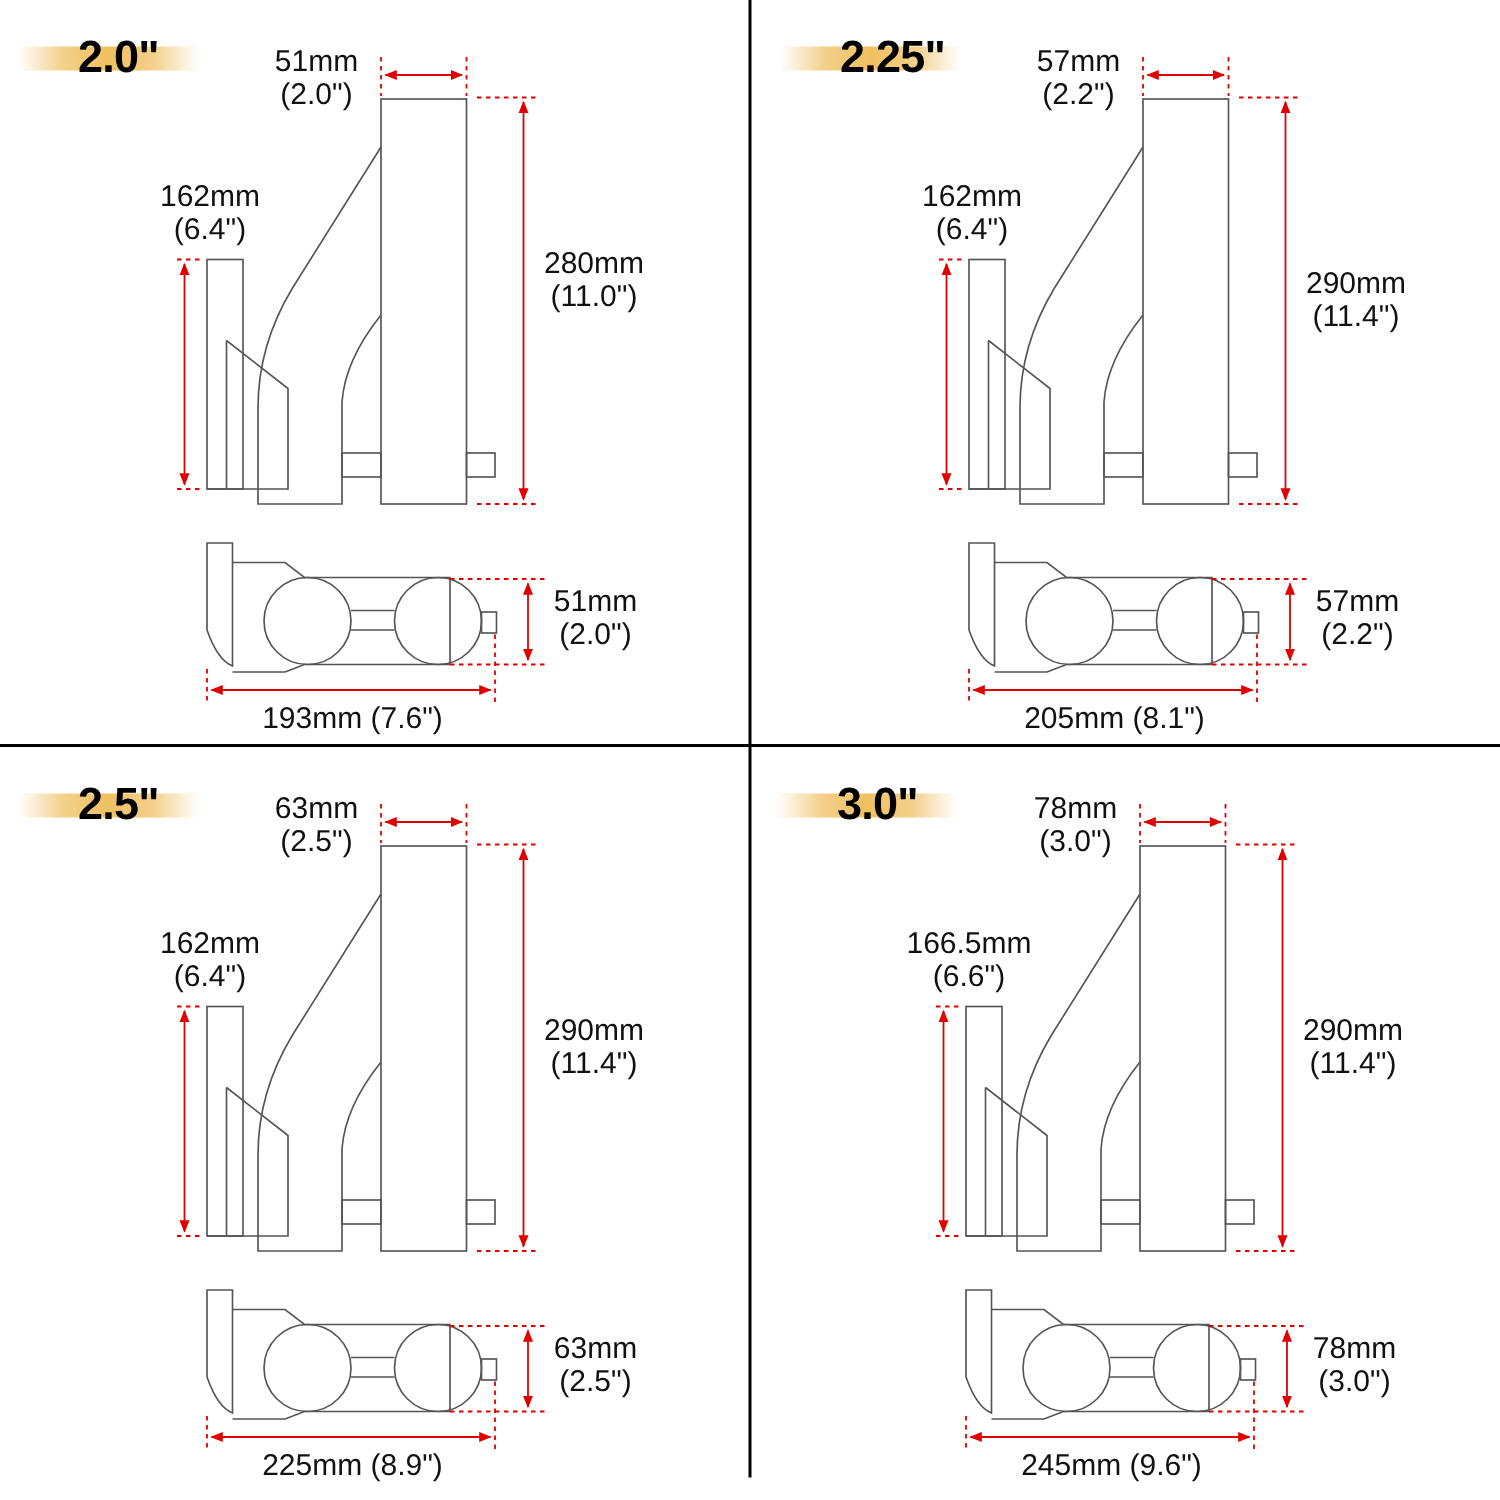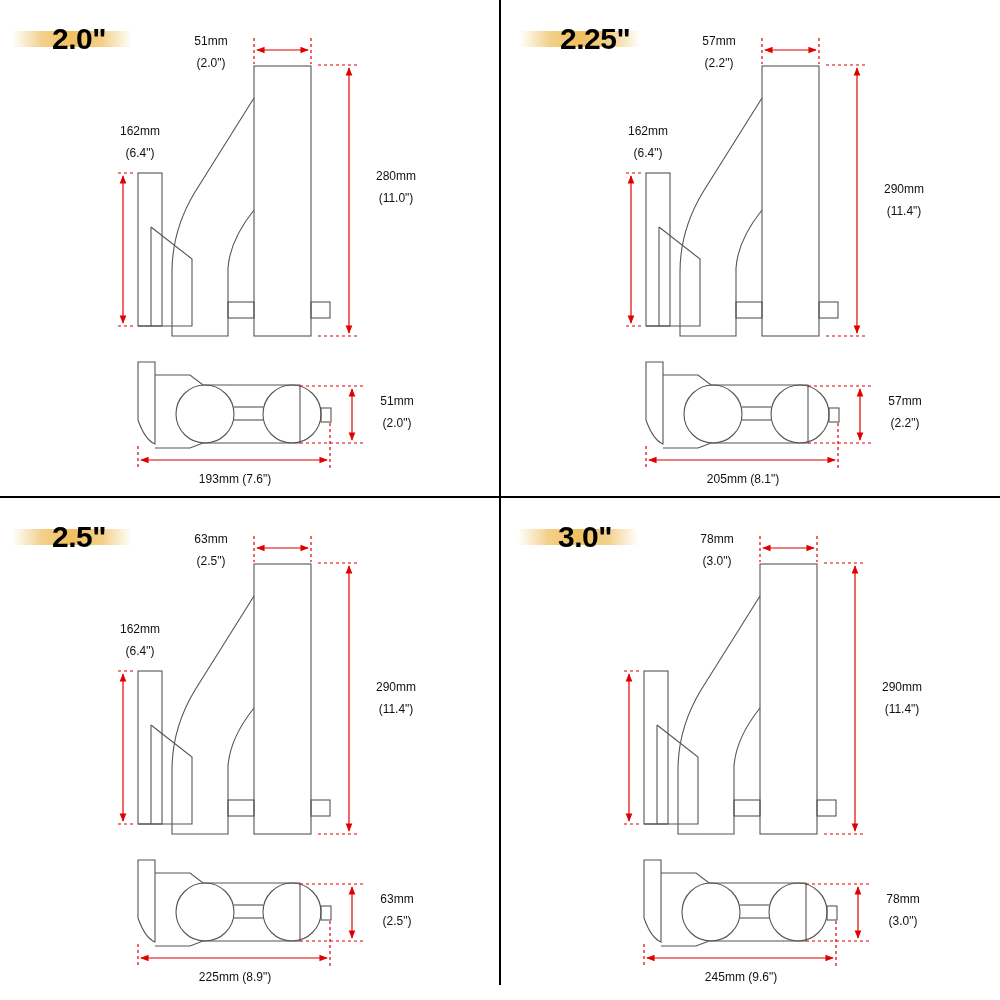--- a/index.html
+++ b/index.html
@@ -7,21 +7,21 @@
            font-family: "Liberation Sans", "DejaVu Sans", sans-serif; color: #111; }
     .divider-v { position: absolute; left: 499px; top: 0; width: 2px; height: 985px; background: #000; }
     .divider-h { position: absolute; left: 0; top: 496px; width: 1000px; height: 2px; background: #000; }
     .quad { position: absolute; width: 500px; height: 500px; }
     .quad svg { position: absolute; left: 0; top: 0; width: 500px; height: 500px; overflow: visible; }
     .size-badge { position: absolute; height: 30px; }
     .size-glow { position: absolute; left: 0; top: 7px; width: 120px; height: 16px;
                  background: linear-gradient(90deg, rgba(255,255,255,0) 0%, #f3d08a 25%, #f0c060 50%, #f3d08a 75%, rgba(255,255,255,0) 100%); }
     .size-label { position: absolute; left: 40px; top: -2px; font-size: 30px; font-weight: bold; letter-spacing: -0.5px; color: #000;
                   font-family: "Liberation Sans", sans-serif; white-space: nowrap; }
-    .dim { position: absolute; font-size: 12px; line-height: 22px; text-align: center; white-space: nowrap; color: #111;
+    .dim { position: absolute; font-size: 20px; line-height: 22px; text-align: center; white-space: nowrap; color: #111;
            font-family: "Liberation Sans", sans-serif; }
     .dim span { display: block; }
   </style>
 </head>
 <body>
 
 <div class="divider-v"></div>
 <div class="divider-h"></div>
 
 <div class="quad" style="left:0;top:0;">
@@ -305,20 +305,24 @@
     <div class="size-label">3.0"</div>
   </div>
   <div class="dim" style="left:182px;top:28px;width:70px;">
     <span>78mm</span>
     <span>(3.0")</span>
   </div>
   <div class="dim" style="left:362px;top:176px;width:80px;">
     <span>290mm</span>
     <span>(11.4")</span>
   </div>
+  <div class="dim" style="left:96px;top:118px;width:100px;">
+    <span>166.5mm</span>
+    <span>(6.6")</span>
+  </div>
   <div class="dim" style="left:368px;top:388px;width:70px;">
     <span>78mm</span>
     <span>(3.0")</span>
   </div>
   <div class="dim" style="left:156px;top:466px;width:170px;">
     <span>245mm (9.6")</span>
   </div>
   </div>
 
 </body></html>

